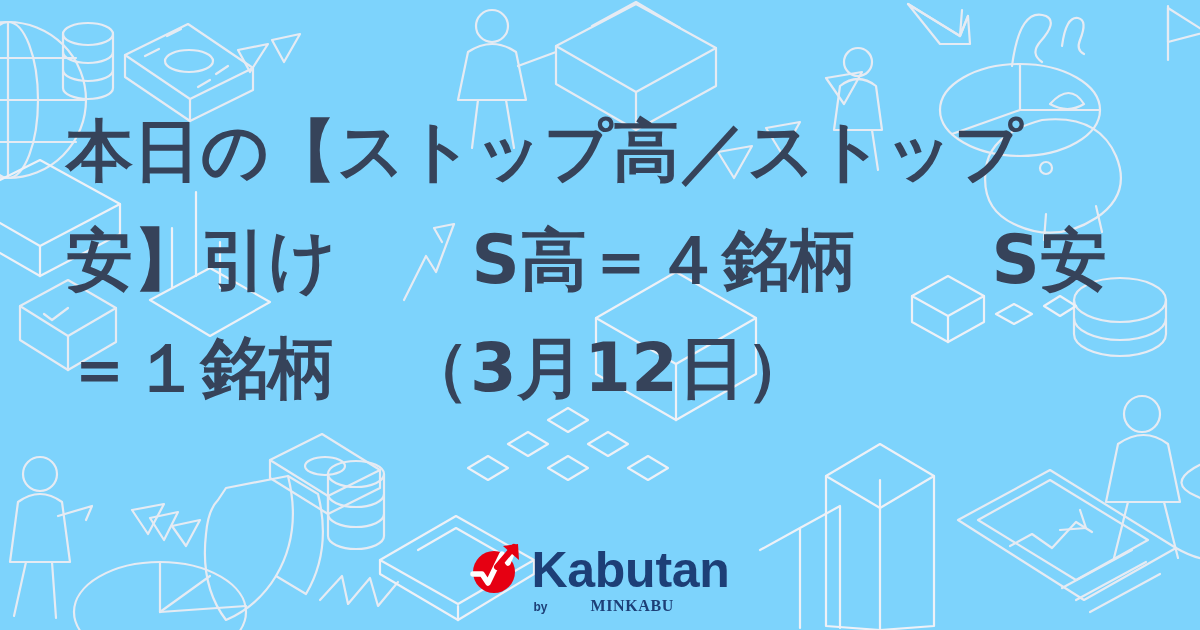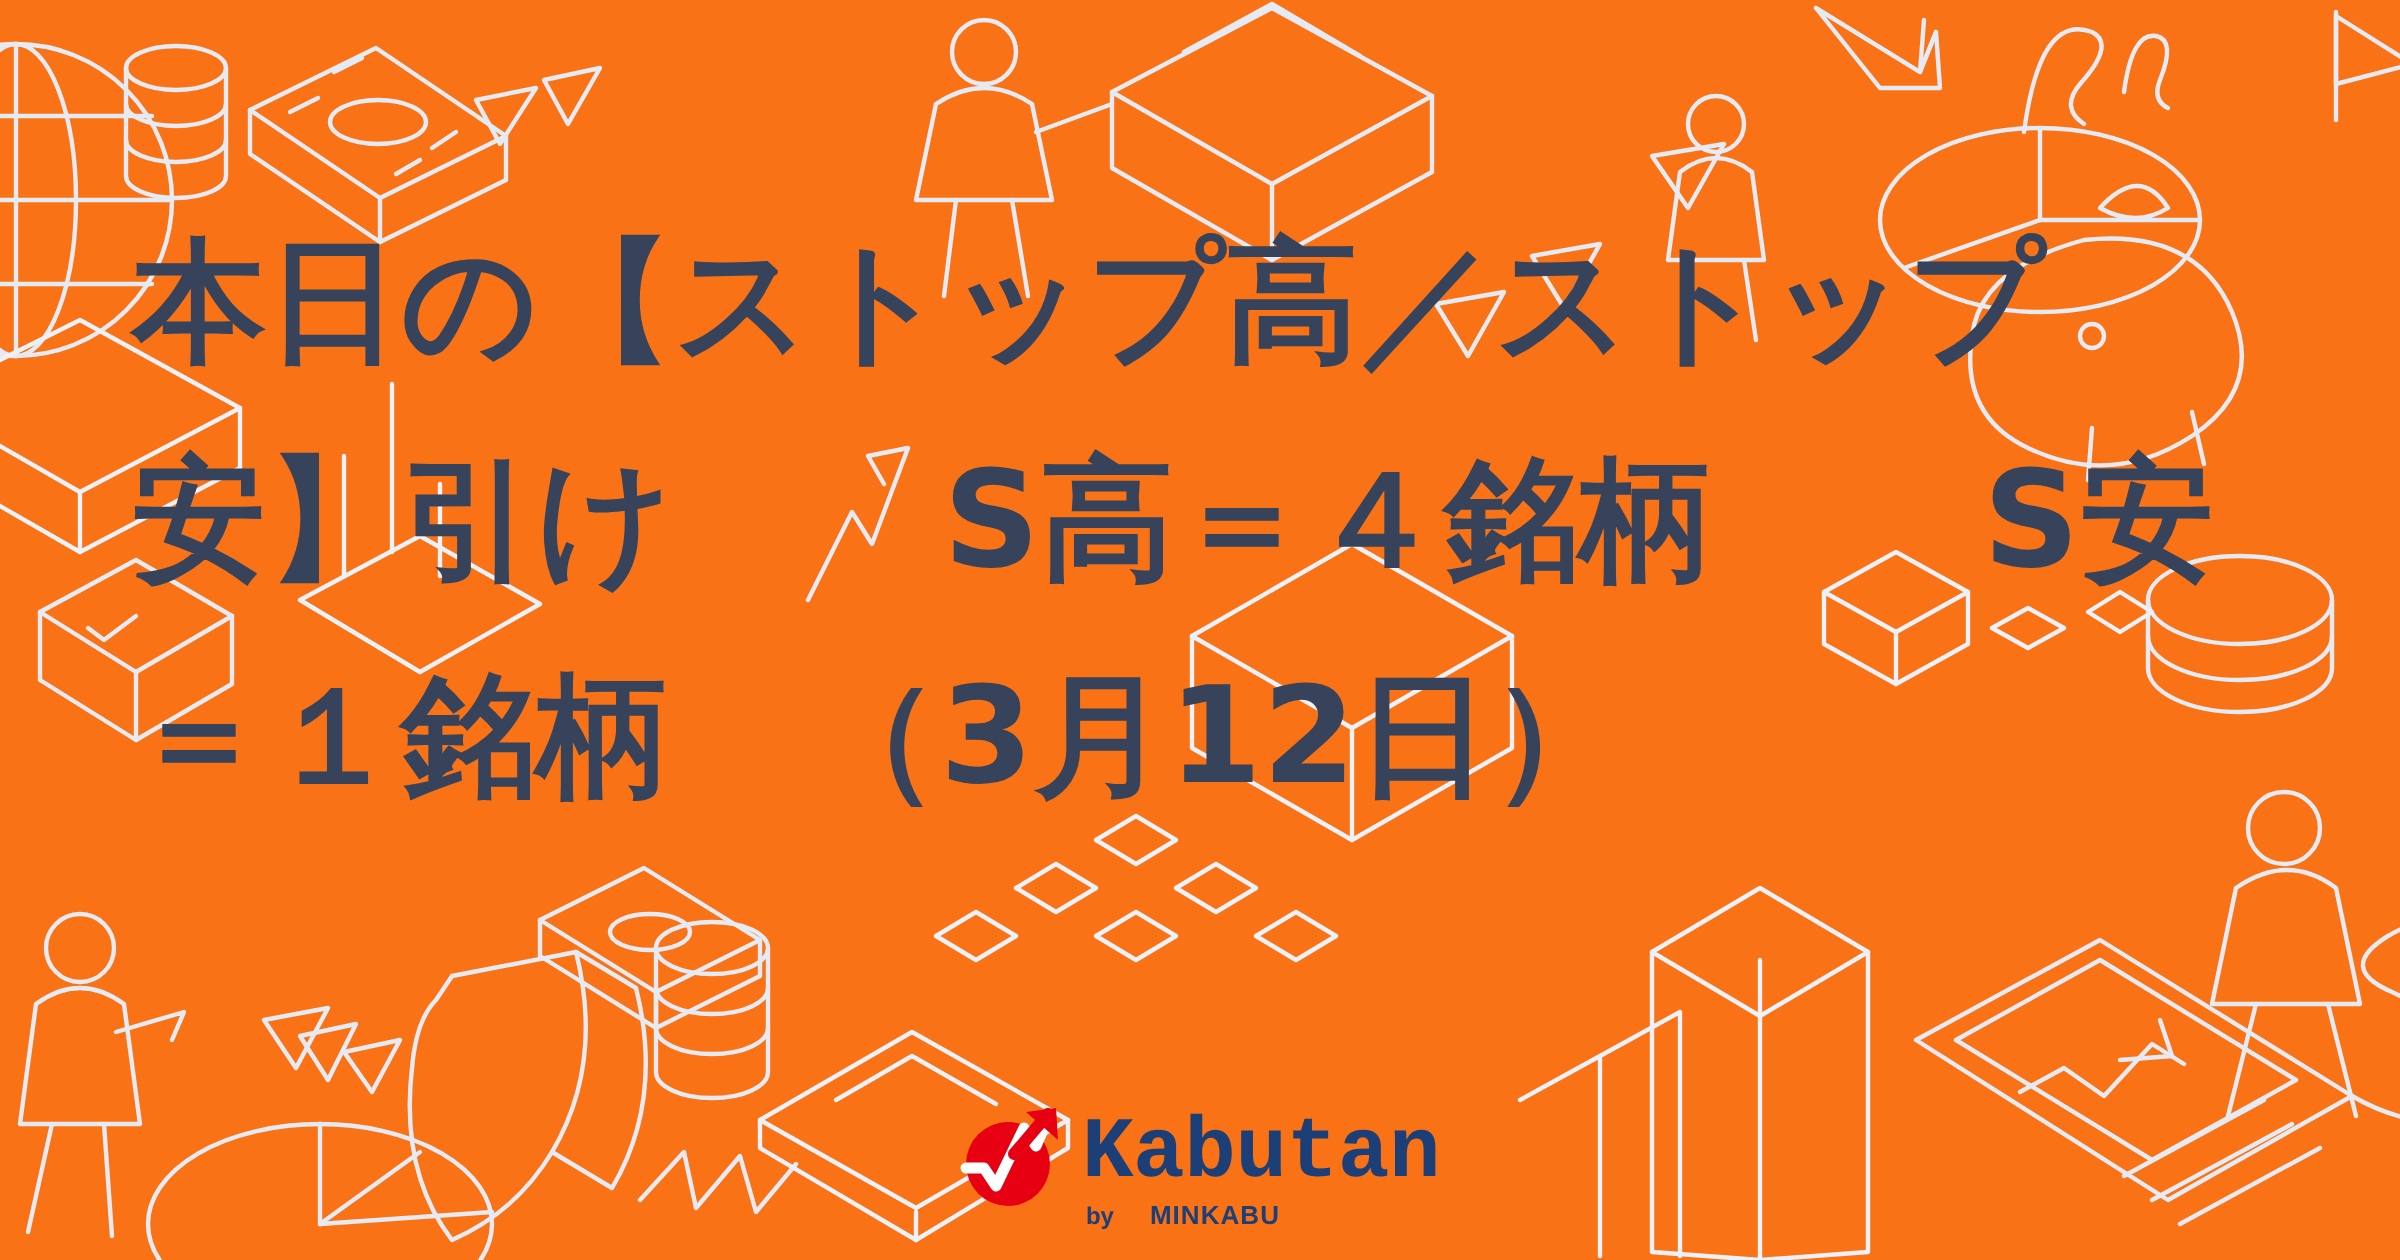--- a/index.html
+++ b/index.html
@@ -12,21 +12,21 @@
   }
   body {
     font-family: "Liberation Sans", "DejaVu Sans", sans-serif;
     background: #fbfcfd;
   }
 
   #card {
     position: relative;
     width: 1200px;
     height: 630px;
-    background: #f97316;
+    background: #7dd3fc;
     overflow: hidden;
   }
 
   
   #bg-art {
     position: absolute;
     inset: 0;
     width: 1200px;
     height: 630px;
     pointer-events: none;
@@ -98,49 +98,50 @@
     flex: 0 0 auto;
     margin-top: 2px;
   }
   #logo-text-block {
     display: flex;
     flex-direction: column;
     align-items: flex-start;
     justify-content: flex-start;
   }
   #logo-wordmark {
-    font-family: Liberation Mono, monospace;
+    font-family: Liberation Sans, sans-serif;
     font-weight: 700;
-    font-size: 43px;
+    font-size: 50px;
     line-height: 0.98;
     color: #1d3f77;
     letter-spacing: -0.005em;
     margin-top: 5px;
   }
   #logo-sub {
     display: flex;
     align-items: baseline;
     gap: 18px;
     margin-top: 3px;
     margin-left: 2px;
   }
   #logo-sub-by {
     font-family: "Liberation Sans", sans-serif;
     font-weight: 700;
     font-size: 12px;
     color: #1d3f77;
     line-height: 1;
   }
   #logo-sub-name {
-    font-family: Liberation Sans, sans-serif;
+    font-family: Liberation Serif, serif;
     font-weight: 700;
-    font-size: 13px;
+    font-size: 16px;
     letter-spacing: 0.04em;
     color: #1d3f77;
     line-height: 1;
+    margin-left: 25px;
   }
 </style>
 </head>
 <body>
 
 <div id="card">
 
   <div id="bg-art">
     <svg viewBox="0 0 1200 630" xmlns="http://www.w3.org/2000/svg">
 

